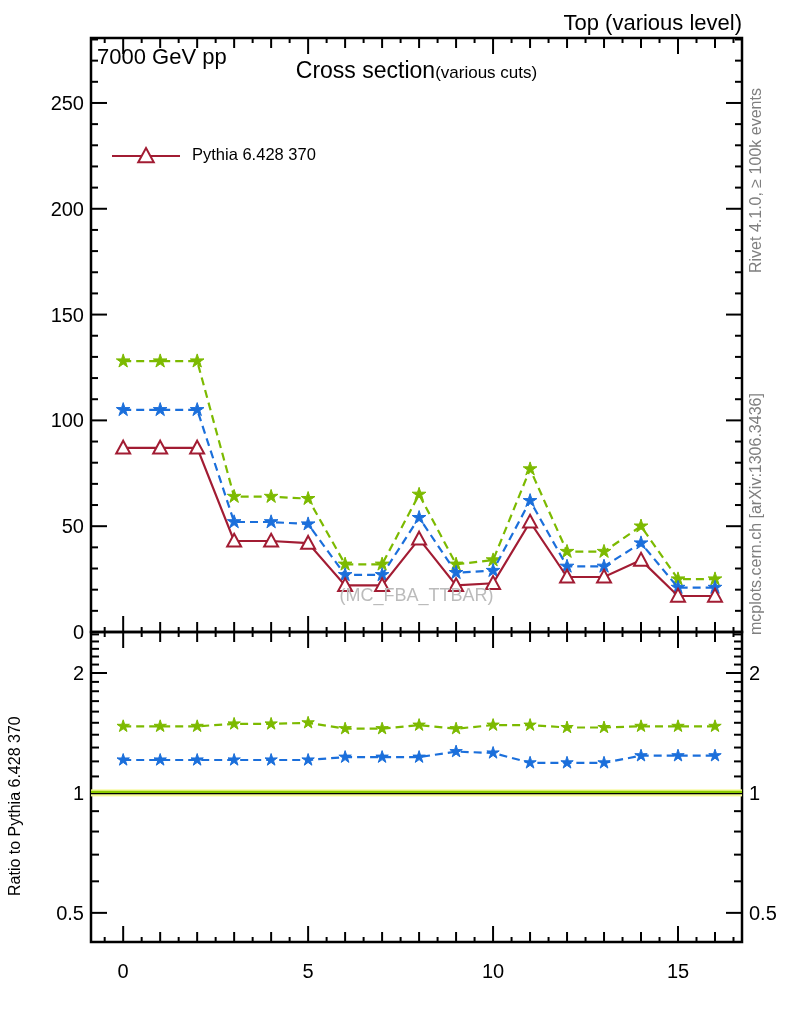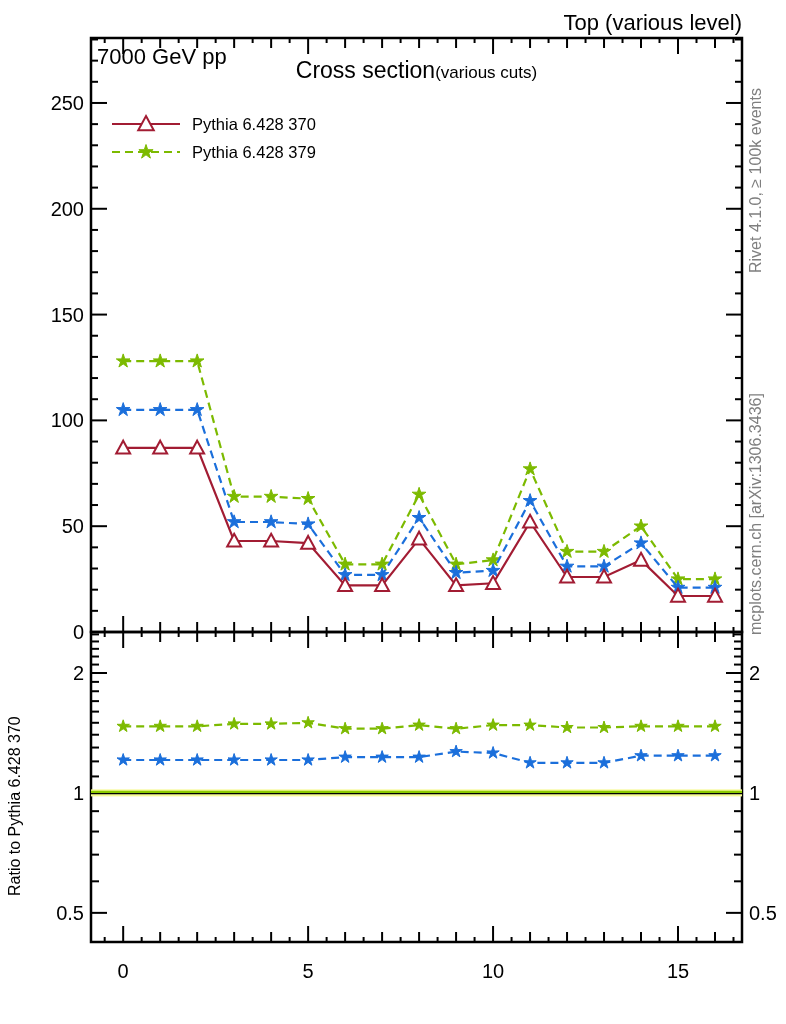--- a/index.html
+++ b/index.html
@@ -7,21 +7,21 @@
         font-family:"Liberation Sans",sans-serif;color:#000;overflow:hidden;}
   #chart-svg{position:absolute;left:0;top:0;}
   .abs{position:absolute;white-space:nowrap;}
   .hdr{font-size:22px;}
   .hdr-left{left:97px;top:10px;margin-top:34px;}
   .hdr-right{right:44px;top:10px;}
   .plot-title{left:91px;top:57px;width:651px;text-align:center;}
   .plot-title .big{font-size:23px;}
   .plot-title .small{font-size:17px;}
   .legend{left:110px;top:110px;}
-  .legend-row{display:flex;align-items:center;height:28px;}
+  .legend-row{display:flex;height:28px;margin-top:35px;}
   .legend-row svg{display:block;margin-right:10px;}
   .legend-label{font-size:16.5px;}
   .watermark{left:91px;top:585px;width:651px;text-align:center;
              font-size:18px;color:#bbbbbb;}
   .vtext{writing-mode:vertical-rl;transform:rotate(180deg);
          display:flex;align-items:center;justify-content:flex-start;}
   .note-rivet{left:744px;top:25px;height:248px;width:24px;font-size:16px;color:#7f7f7f;}
   .note-mcplots{left:744px;top:338px;height:297px;width:24px;font-size:16px;color:#7f7f7f;}
   .ratio-ylabel{left:4px;top:658px;height:238px;width:22px;font-size:16px;color:#000;}
   .vtext{text-align:left;}
@@ -415,27 +415,21 @@
   </div>
 
   <div class="abs legend">
     <div class="legend-row">
       <svg width="72" height="22" class="legend-key">
           <line x1="2" y1="11" x2="70" y2="11" stroke="#a21c33" stroke-width="2.2"></line>
           <polygon points="36,3 43.76,17.240000000000002 28.240000000000002,17.240000000000002" fill="#fff" stroke="#a21c33" stroke-width="2"></polygon>
         </svg>
       <span class="legend-label">Pythia 6.428 370</span>
     </div>
-    <div class="legend-row">
-      <svg width="72" height="22" class="legend-key">
-          <line x1="2" y1="11" x2="70" y2="11" stroke="#7cba00" stroke-width="2.2" stroke-dasharray="8,5"></line>
-          <polygon points="36.0,3.5 37.7,8.7 43.1,8.7 38.7,11.9 40.4,17.1 36.0,13.8 31.6,17.1 33.3,11.9 28.9,8.7 34.3,8.7" fill="#7cba00" stroke="#7cba00" stroke-width="1"></polygon>
-        </svg>
-      <span class="legend-label">Pythia 6.428 379</span>
-    </div>
   </div>
 
+  <div class="abs watermark">(MC_FBA_TTBAR)</div>
 
   <div class="abs vtext note-rivet">Rivet 4.1.0, ≥ 100k events</div>
   <div class="abs vtext note-mcplots">mcplots.cern.ch [arXiv:1306.3436]</div>
   <div class="abs vtext ratio-ylabel">Ratio to Pythia 6.428 370</div>
 
 </div>
 
 </body></html>

